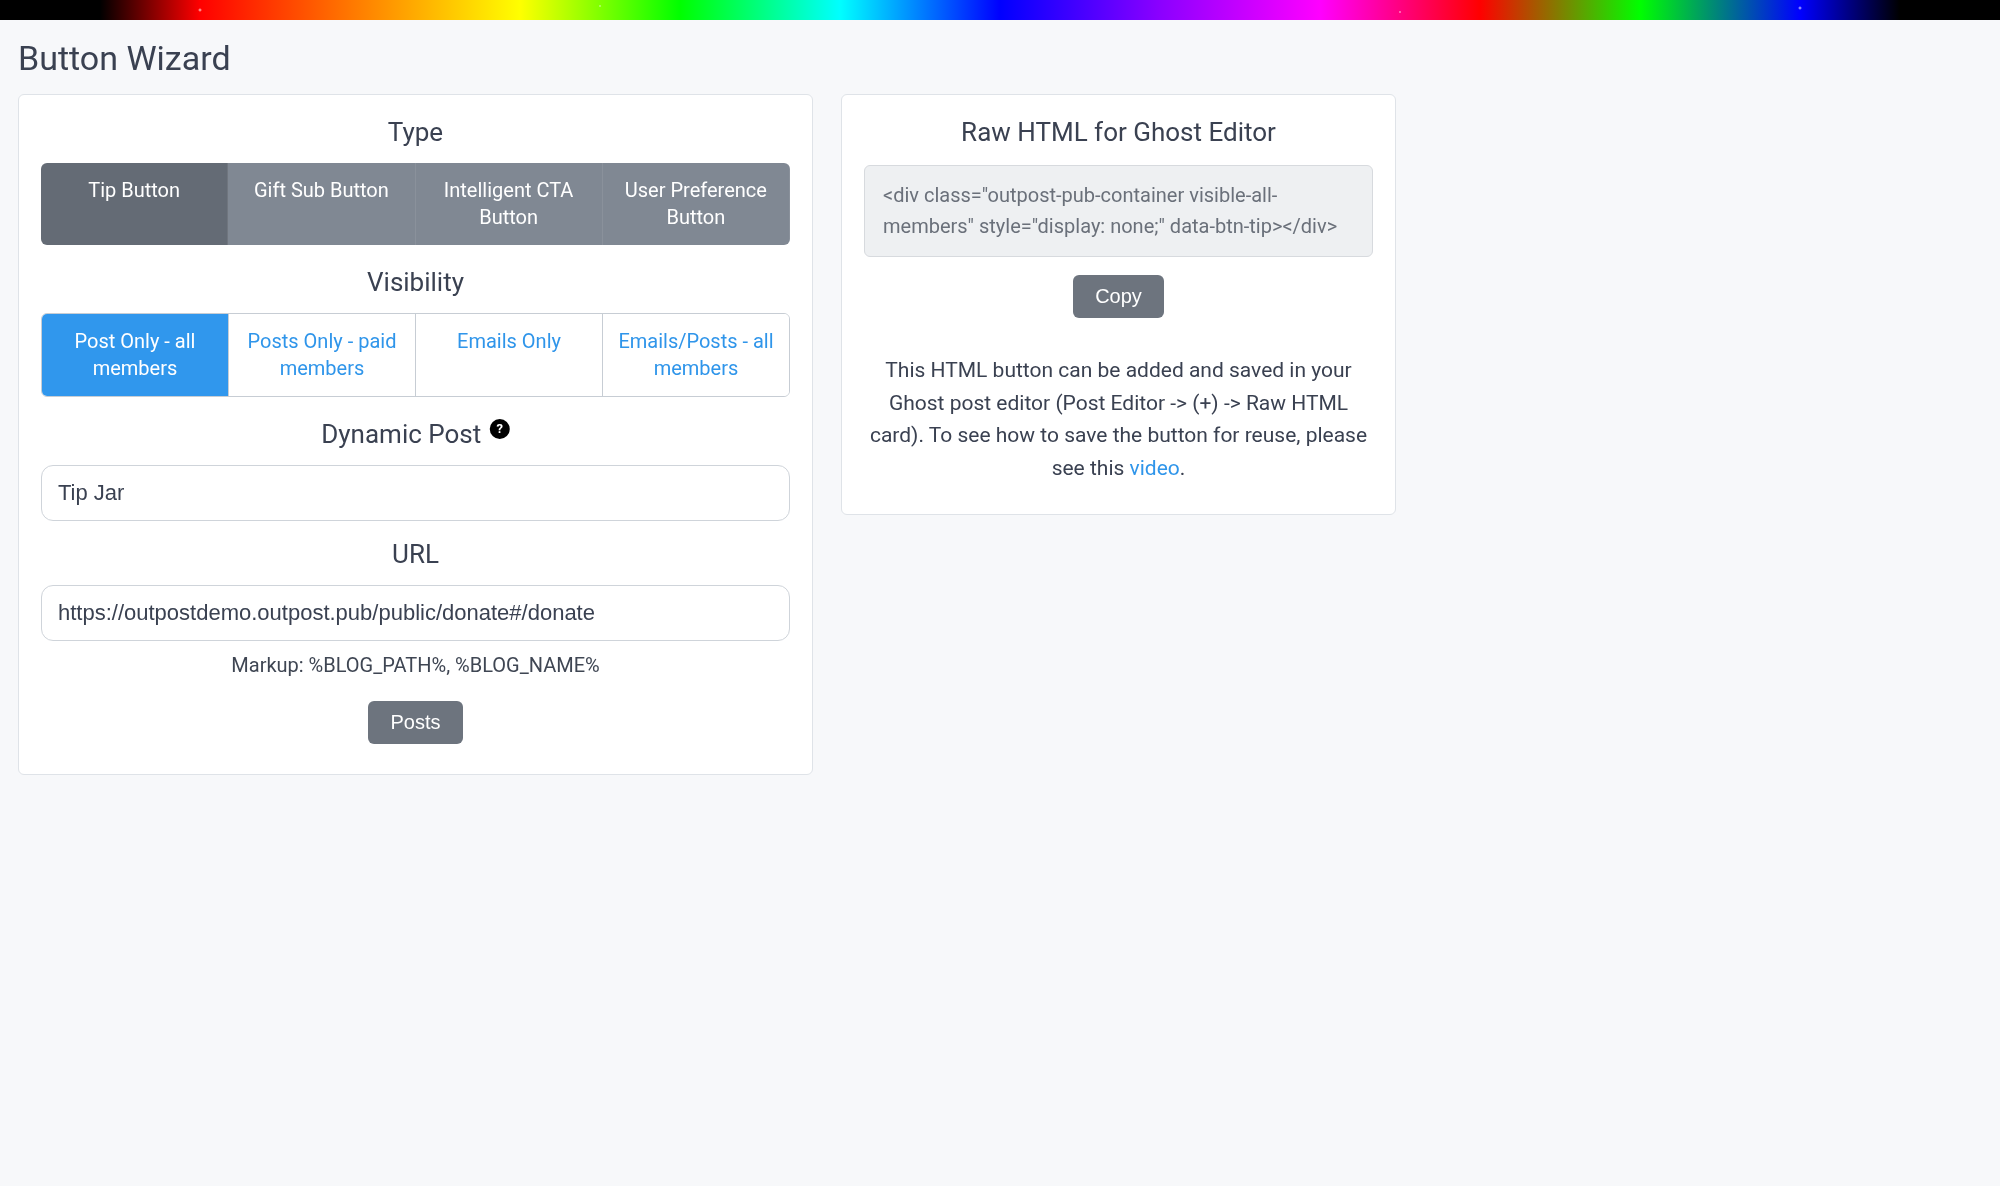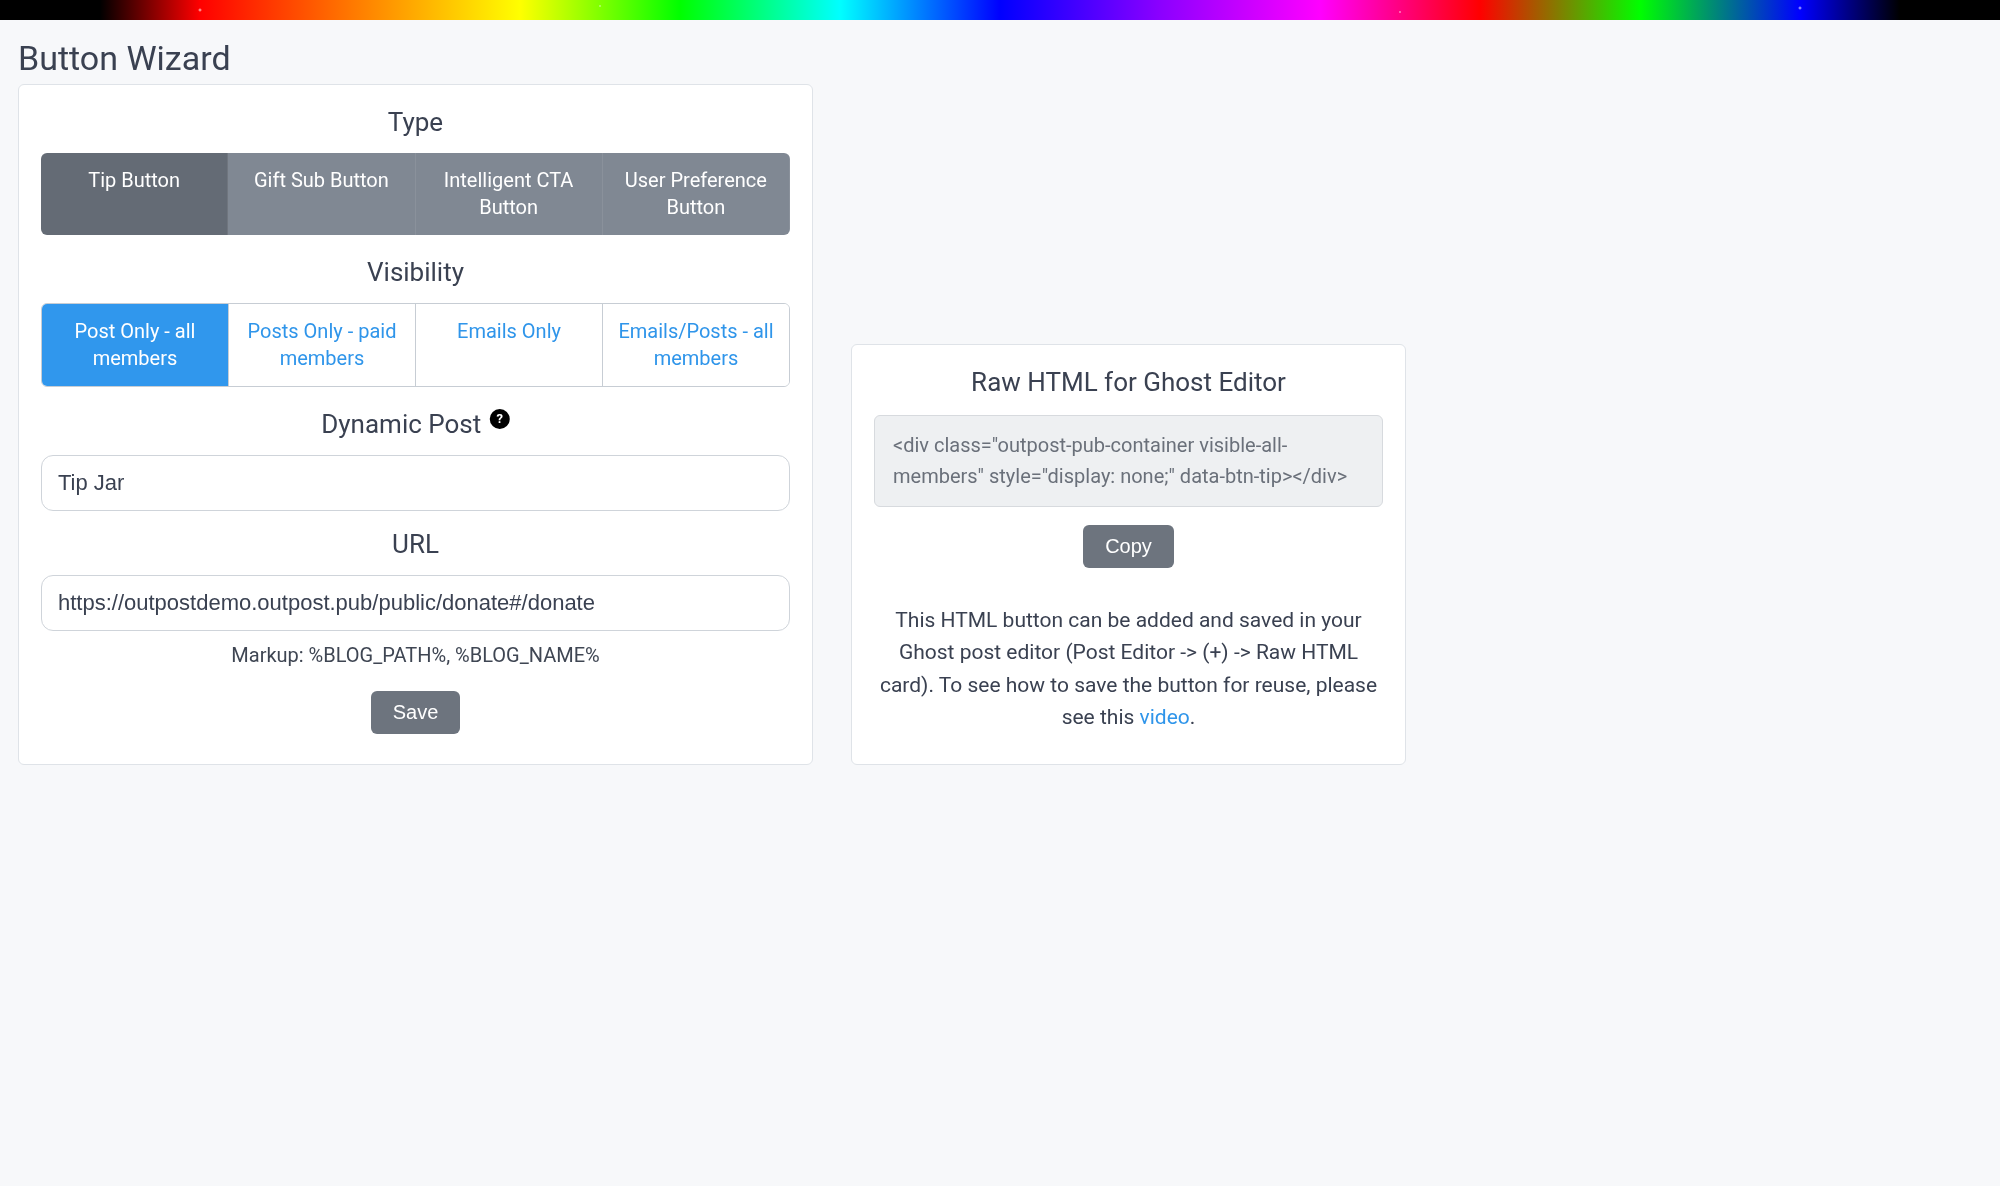--- a/index.html
+++ b/index.html
@@ -29,26 +29,26 @@
     mix-blend-mode: screen;
   }
   .page {
     padding: 18px;
     max-width: 1416px;
   }
   h1.page-title {
     font-size: 34px;
     font-weight: 400;
     color: #3a4151;
-    margin-bottom: 6px;
+    margin-bottom: 16px;
   }
   .cols {
     display: flex;
-    gap: 38px;
-    align-items: flex-end;
+    gap: 28px;
+    align-items: flex-start;
   }
   .card {
     background: #fff;
     border: 1px solid #dfe3e8;
     border-radius: 6px;
     padding: 22px 22px 30px 22px;
   }
   .card-left { flex: 0 0 795px; }
   .card-right { flex: 0 0 555px; }
   .section-title {
@@ -205,21 +205,21 @@
         <span>Dynamic Post</span>
         <span class="help-icon">?</span>
       </div>
       <input class="input" type="text" value="Tip Jar" style="">
 
       <div class="section-title">URL</div>
       <input class="input" type="text" value="https://outpostdemo.outpost.pub/public/donate#/donate" style="">
       <div class="hint">Markup: %BLOG_PATH%, %BLOG_NAME%</div>
 
       <div class="save-wrap">
-        <button class="btn-secondary">Save</button>
+        <button class="btn-secondary">Posts</button>
       </div>
     </div>
 
     <div class="card card-right">
       <div class="raw-title">Raw HTML for Ghost Editor</div>
       <div class="code-box">&lt;div class="outpost-pub-container visible-all-members" style="display: none;" data-btn-tip&gt;&lt;/div&gt;</div>
       <div class="copy-wrap">
         <button class="btn-secondary">Copy</button>
       </div>
       <p class="desc">

